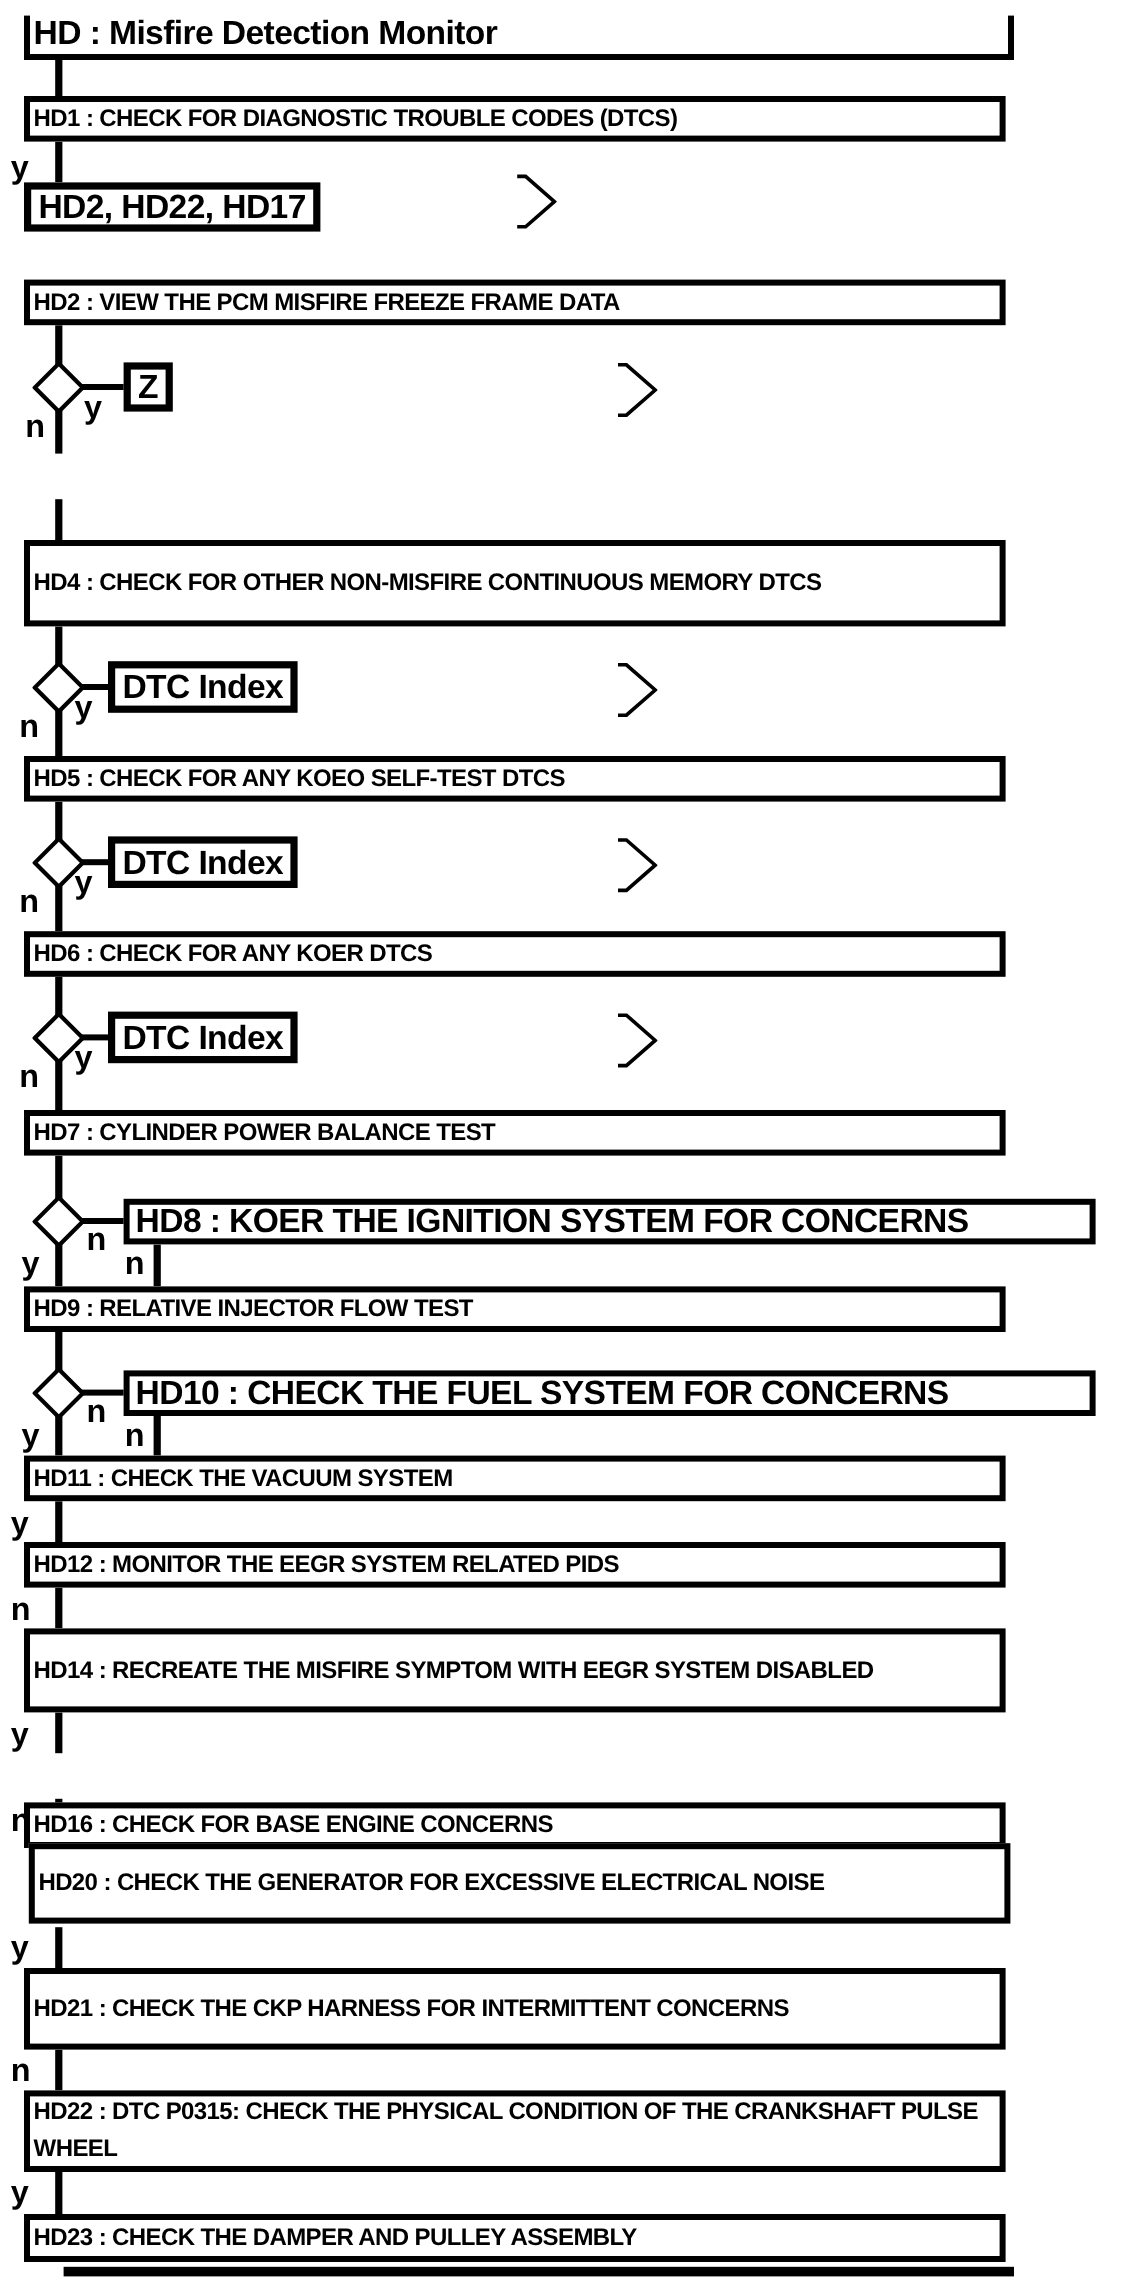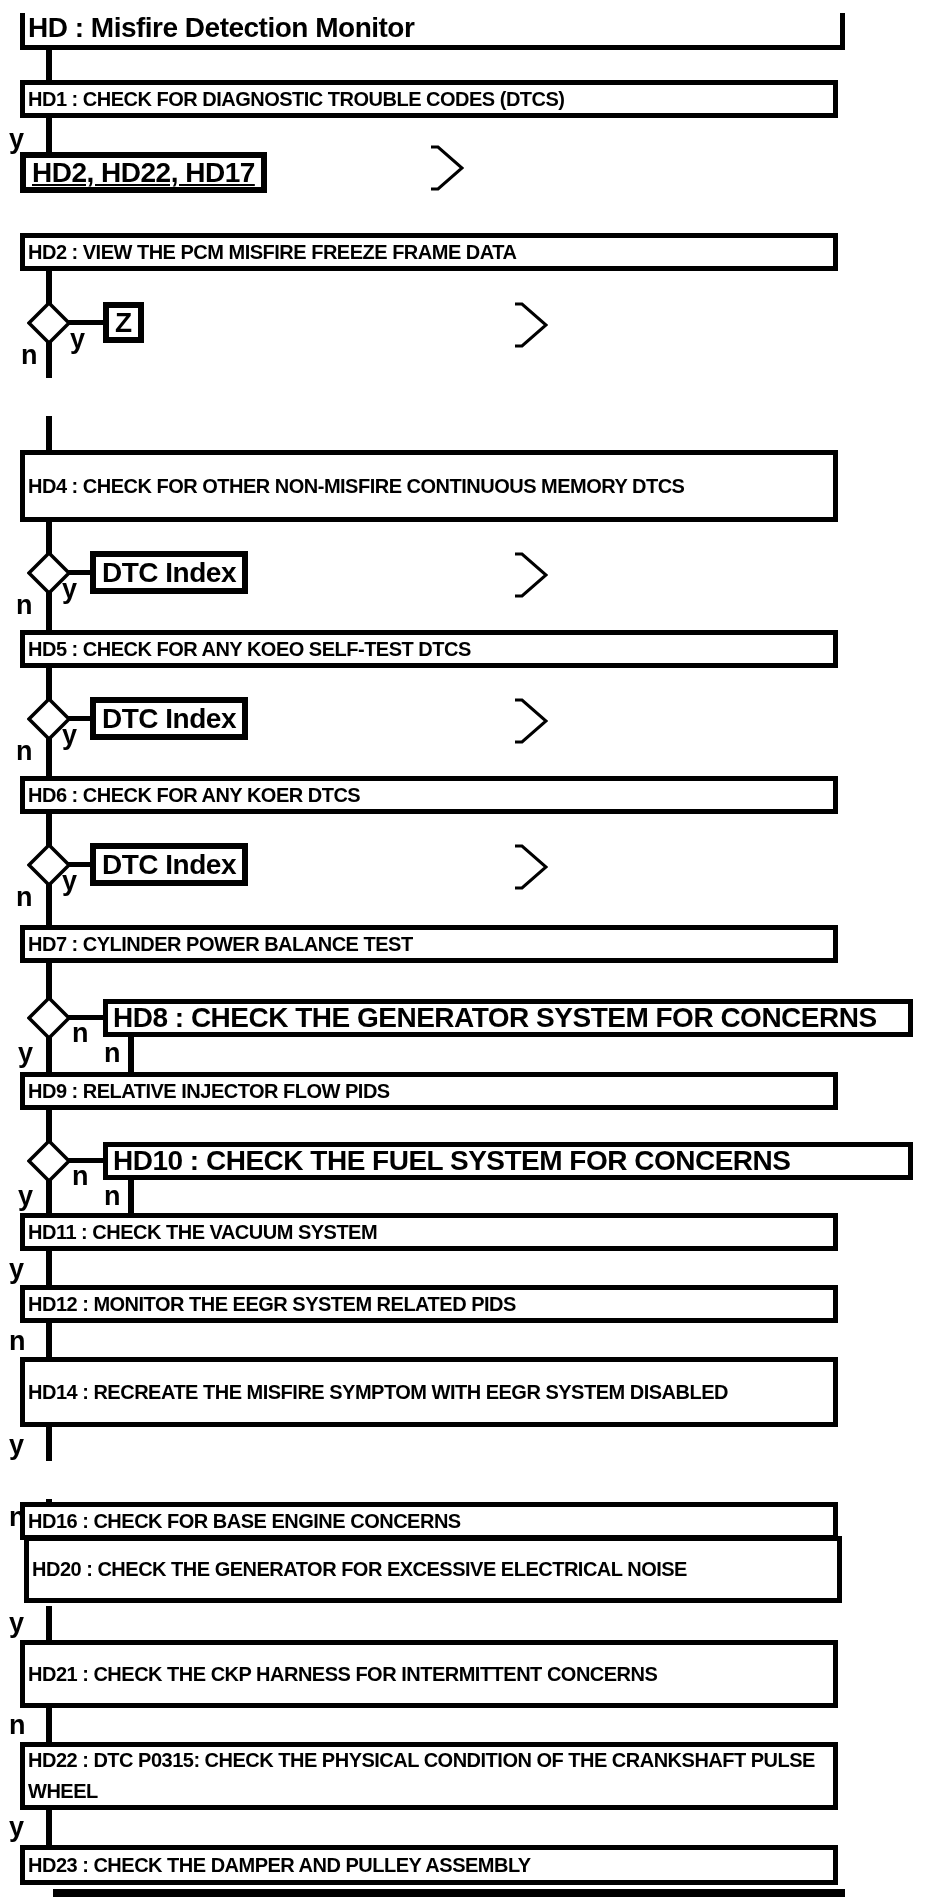--- a/index.html
+++ b/index.html
@@ -74,33 +74,33 @@
   <div class="hline" style="left:64px;top:862px;width:28px;"></div>
   <div class="hline" style="left:64px;top:1015px;width:41px;"></div>
   <div class="hline" style="left:64px;top:1158px;width:41px;"></div>
 
   <div class="box" style="top:80px;left:20px;width:818px;height:38px;">HD1 : CHECK FOR DIAGNOSTIC TROUBLE CODES (DTCS)</div>
   <div class="box" style="top:233px;left:20px;width:818px;height:38px;">HD2 : VIEW THE PCM MISFIRE FREEZE FRAME DATA</div>
   <div class="box" style="top:450px;left:20px;width:818px;height:72px;">HD4 : CHECK FOR OTHER NON-MISFIRE CONTINUOUS MEMORY DTCS</div>
   <div class="box" style="top:630px;left:20px;width:818px;height:38px;">HD5 : CHECK FOR ANY KOEO SELF-TEST DTCS</div>
   <div class="box" style="top:776px;left:20px;width:818px;height:38px;">HD6 : CHECK FOR ANY KOER DTCS</div>
   <div class="box" style="top:925px;left:20px;width:818px;height:38px;">HD7 : CYLINDER POWER BALANCE TEST</div>
-  <div class="wbox" style="top:999px;left:103px;width:810px;height:38px;">HD8 : CHECK THE GENERATOR SYSTEM FOR CONCERNS</div>
-  <div class="box" style="top:1072px;left:20px;width:818px;height:38px;">HD9 : RELATIVE INJECTOR FLOW PIDS</div>
+  <div class="wbox" style="top:999px;left:103px;width:810px;height:38px;">HD8 : KOER THE IGNITION SYSTEM FOR CONCERNS</div>
+  <div class="box" style="top:1072px;left:20px;width:818px;height:38px;">HD9 : RELATIVE INJECTOR FLOW TEST</div>
   <div class="wbox" style="top:1142px;left:103px;width:810px;height:38px;">HD10 : CHECK THE FUEL SYSTEM FOR CONCERNS</div>
   <div class="box" style="top:1213px;left:20px;width:818px;height:38px;">HD11 : CHECK THE VACUUM SYSTEM</div>
   <div class="box" style="top:1285px;left:20px;width:818px;height:38px;">HD12 : MONITOR THE EEGR SYSTEM RELATED PIDS</div>
   <div class="box" style="top:1357px;left:20px;width:818px;height:70px;">HD14 : RECREATE THE MISFIRE SYMPTOM WITH EEGR SYSTEM DISABLED</div>
   <div class="box" style="top:1461px;left:20px;width:818px;height:38px;margin-top:41px;">HD16 : CHECK FOR BASE ENGINE CONCERNS</div>
   <div class="box" style="top:1536px;left:24px;width:818px;height:67px;">HD20 : CHECK THE GENERATOR FOR EXCESSIVE ELECTRICAL NOISE</div>
   <div class="box" style="top:1640px;left:20px;width:818px;height:68px;">HD21 : CHECK THE CKP HARNESS FOR INTERMITTENT CONCERNS</div>
   <div class="box" style="top:1742px;left:20px;width:818px;height:68px;">HD22 : DTC P0315: CHECK THE PHYSICAL CONDITION OF THE CRANKSHAFT PULSE WHEEL</div>
   <div class="box" style="top:1845px;left:20px;width:818px;height:40px;">HD23 : CHECK THE DAMPER AND PULLEY ASSEMBLY</div>
 
-  <div class="rbox" style="top:152px;left:20px;height:41px;text-decoration:underline;">HD2, HD22, HD17</div>
+  <div class="rbox" style="top:152px;left:20px;height:41px;">HD2, HD22, HD17</div>
   <div class="rbox" style="top:302px;left:103px;height:41px;">Z</div>
   <div class="rbox" style="top:551px;left:90px;height:43px;">DTC Index</div>
   <div class="rbox" style="top:697px;left:90px;height:43px;">DTC Index</div>
   <div class="rbox" style="top:843px;left:90px;height:43px;">DTC Index</div>
 
   <svg class="dmd" style="left:27px;top:301px;" width="44" height="44">
       <polygon points="22,2 42,22 22,42 2,22" fill="#fff" stroke="#000" stroke-width="3.5"></polygon>
     </svg>
   <svg class="dmd" style="left:27px;top:551px;" width="44" height="44">
       <polygon points="22,2 42,22 22,42 2,22" fill="#fff" stroke="#000" stroke-width="3.5"></polygon>

